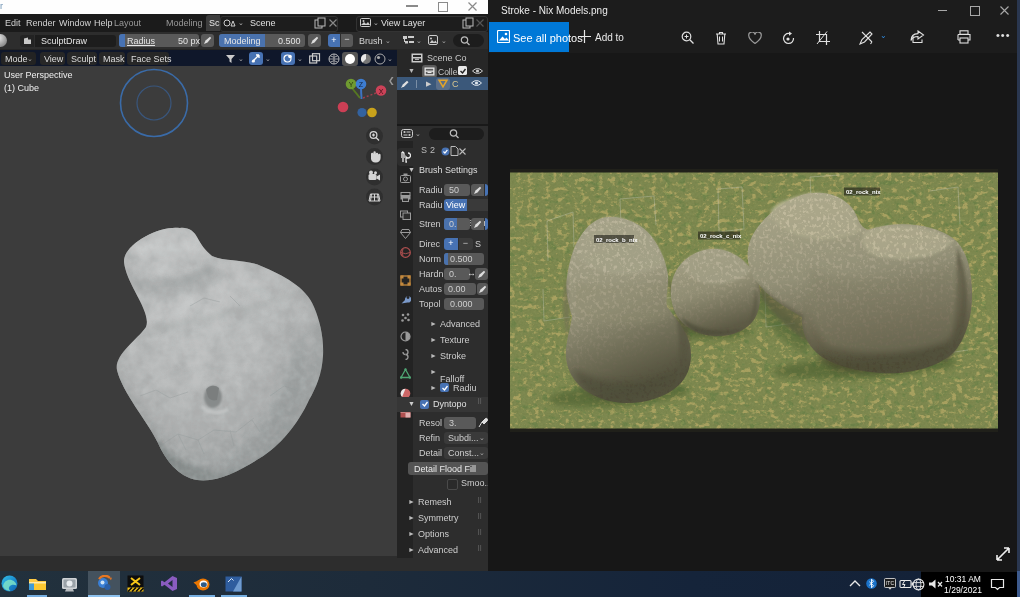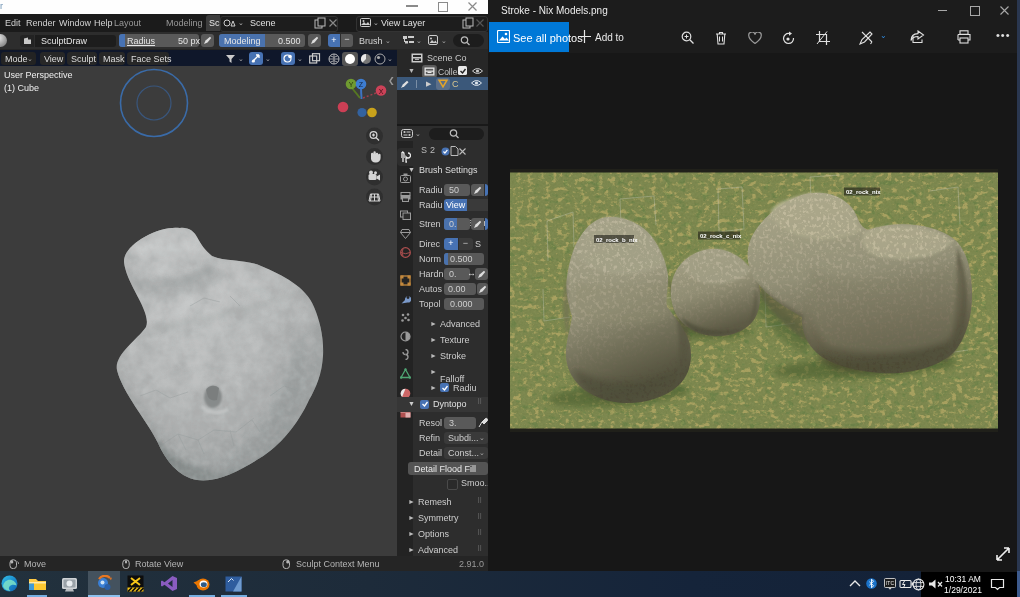--- a/index.html
+++ b/index.html
@@ -530,39 +530,20 @@
     <div class="tx" style="left:21px;top:387px;">Symmetry</div>
     <div class="tx" style="left:80px;top:387px;color:#777;font-size:7px;">⠿</div>
     <div class="tx" style="left:11px;top:404px;color:#bbb;font-size:7px;">►</div>
     <div class="tx" style="left:21px;top:403px;">Options</div>
     <div class="tx" style="left:80px;top:403px;color:#777;font-size:7px;">⠿</div>
     <div class="tx" style="left:11px;top:420px;color:#bbb;font-size:7px;">►</div>
     <div class="tx" style="left:21px;top:419px;">Advanced</div>
     <div class="tx" style="left:80px;top:419px;color:#777;font-size:7px;">⠿</div>
   </div>
 
-  <div class="abs" style="left:0;top:556px;width:488px;height:15px;background:#252525;font-size:9px;color:#b5b5b5;">
-    <svg class="abs" style="left:9px;top:2.5px;" width="10" height="10">
-        <rect x="1" y="0.8" width="6.5" height="8.8" rx="3" fill="none" stroke="#b5b5b5" stroke-width="1"></rect>
-        <rect x="1.4" y="1.2" width="2.8" height="3.4" rx="1.4" fill="#b5b5b5"></rect>
-        <path d="M8.6 2.6 a3 3 0 0 1 1 2.2" stroke="#b5b5b5" fill="none" stroke-width="1"></path>
-      </svg>
-    <div class="tx" style="left:24px;top:2.5px;">Move</div>
-    <svg class="abs" style="left:122px;top:2.5px;" width="8" height="10">
-        <rect x="0.8" y="0.8" width="6.4" height="8.8" rx="3" fill="none" stroke="#b5b5b5" stroke-width="1"></rect>
-        <rect x="3" y="1.2" width="2" height="3.4" rx="1" fill="#b5b5b5"></rect>
-      </svg>
-    <div class="tx" style="left:135px;top:2.5px;">Rotate View</div>
-    <svg class="abs" style="left:282px;top:2.5px;" width="10" height="10">
-        <rect x="1" y="0.8" width="6.5" height="8.8" rx="3" fill="none" stroke="#b5b5b5" stroke-width="1"></rect>
-        <rect x="4.3" y="1.2" width="2.8" height="3.4" rx="1.4" fill="#b5b5b5"></rect>
-      </svg>
-    <div class="tx" style="left:296px;top:2.5px;">Sculpt Context Menu</div>
-    <div class="tx" style="right:4px;top:2.5px;color:#9a9a9a;">2.91.0</div>
-  </div>
 
   <div class="abs" id="photos" style="left:488px;top:0;width:532px;height:572px;background:#171717;">
     <div class="abs" style="left:0;top:0;width:532px;height:22px;background:#1c1c1c;"></div>
     <div class="tx" style="left:13px;top:5px;font-size:10px;color:#ececec;">Stroke - Nix Models.png</div>
     <div class="abs" style="left:450px;top:10px;width:9px;height:1.2px;background:#a8a8a8;"></div>
     <div class="abs" style="left:482px;top:6px;width:7.5px;height:7.5px;border:1.1px solid #a8a8a8;"></div>
     <svg class="abs" style="left:512px;top:5.5px;" width="9" height="9">
         <path d="M0.5 0.5 L8.5 8.5 M8.5 0.5 L0.5 8.5" stroke="#a8a8a8" stroke-width="1.1"></path>
       </svg>
 

